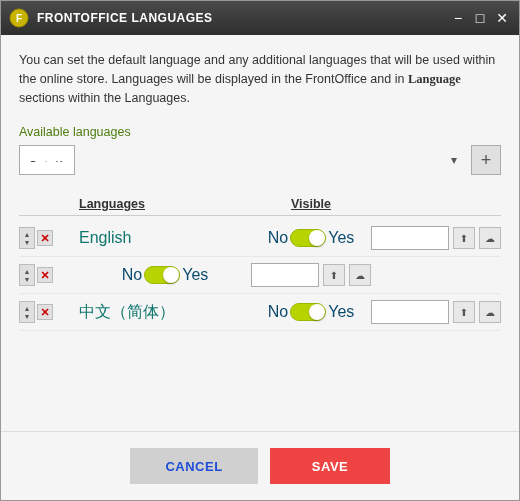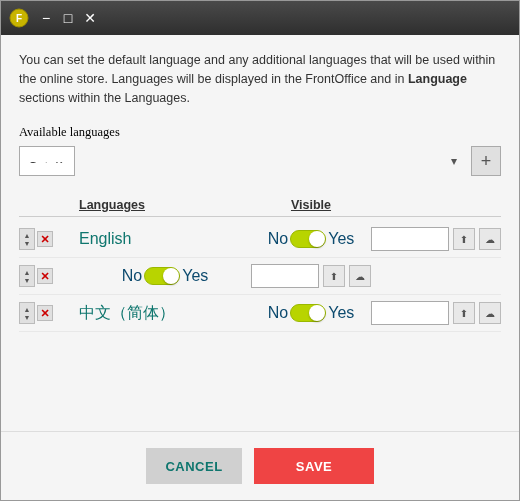--- a/index.html
+++ b/index.html
@@ -69,26 +69,26 @@
       overflow: hidden;
     }
     .description {
       font-size: 12.5px;
       color: #333;
       line-height: 1.5;
       margin-bottom: 18px;
     }
     .description b {
       font-weight: bold;
+      font-family: Liberation Serif, serif;
     }
     .section-label {
       font-size: 12.5px;
-      color: #000000;
+      color: #4d7c0f;
       margin-bottom: 6px;
-      font-family: Liberation Serif, serif;
     }
     .dropdown-row {
       display: flex;
       align-items: center;
       gap: 6px;
       margin-bottom: 18px;
     }
     .dropdown {
       flex: 1;
       height: 30px;
@@ -251,28 +251,28 @@
     }
     .footer {
       display: flex;
       justify-content: center;
       gap: 12px;
       padding: 16px 18px;
       border-top: 1px solid #ddd;
       flex-shrink: 0;
     }
     .btn-cancel {
-      width: 96px;
+      width: 128px;
       height: 36px;
       background: #d0d0d0;
       border: none;
       cursor: pointer;
       font-size: 13px;
       font-weight: bold;
-      color: #0f766e;
+      color: #1d4ed8;
       letter-spacing: 0.5px;
     }
     .btn-save {
       width: 120px;
       height: 36px;
       background: #ef4444;
       border: none;
       cursor: pointer;
       font-size: 13px;
       font-weight: bold;
@@ -285,20 +285,21 @@
 
 <div class="dialog">
 
   <div class="title-bar">
     <div class="title-bar-icon">
       <svg width="20" height="20" viewBox="0 0 20 20">
         <circle cx="10" cy="10" r="9" fill="#c8b400" stroke="#a09000" stroke-width="1"></circle>
         <text x="10" y="14" text-anchor="middle" font-size="10" fill="white" font-weight="bold">F</text>
       </svg>
     </div>
+    <span class="title-bar-text">FRONTOFFICE LANGUAGES</span>
     <div class="title-bar-controls">
       <button class="title-bar-btn">−</button>
       <button class="title-bar-btn">□</button>
       <button class="title-bar-btn">✕</button>
     </div>
   </div>
 
   <div class="content">
 
     <div class="description">

